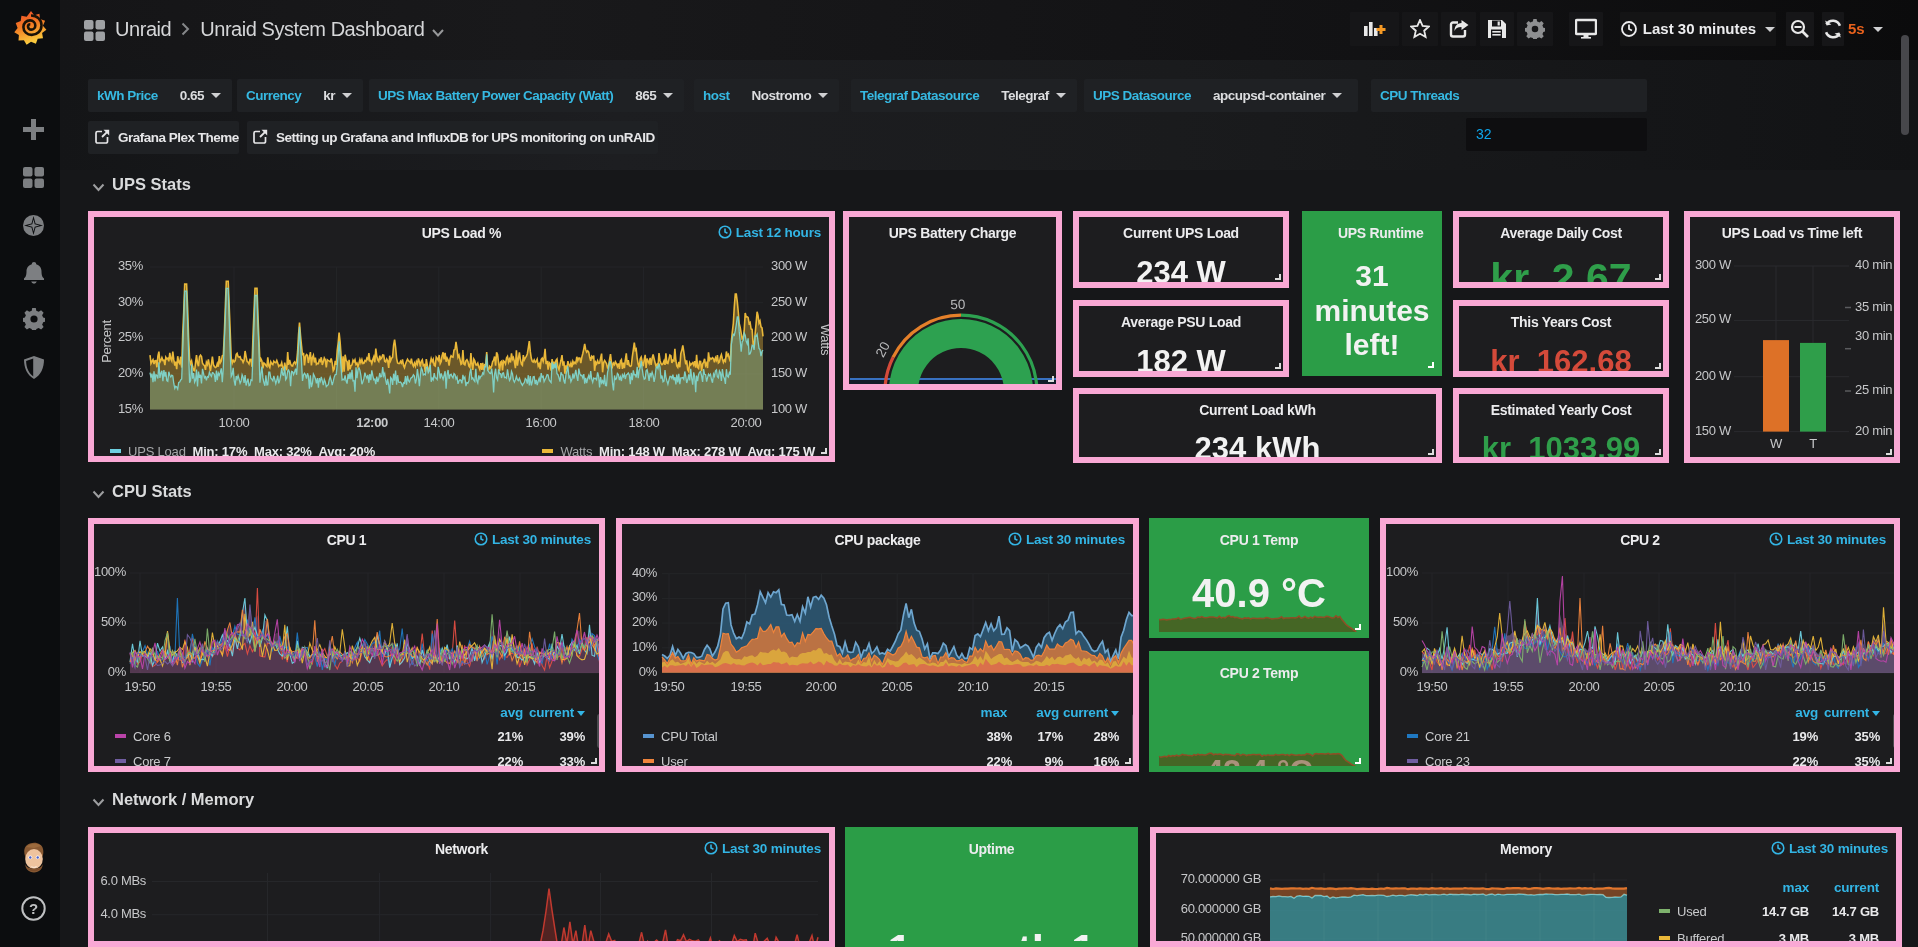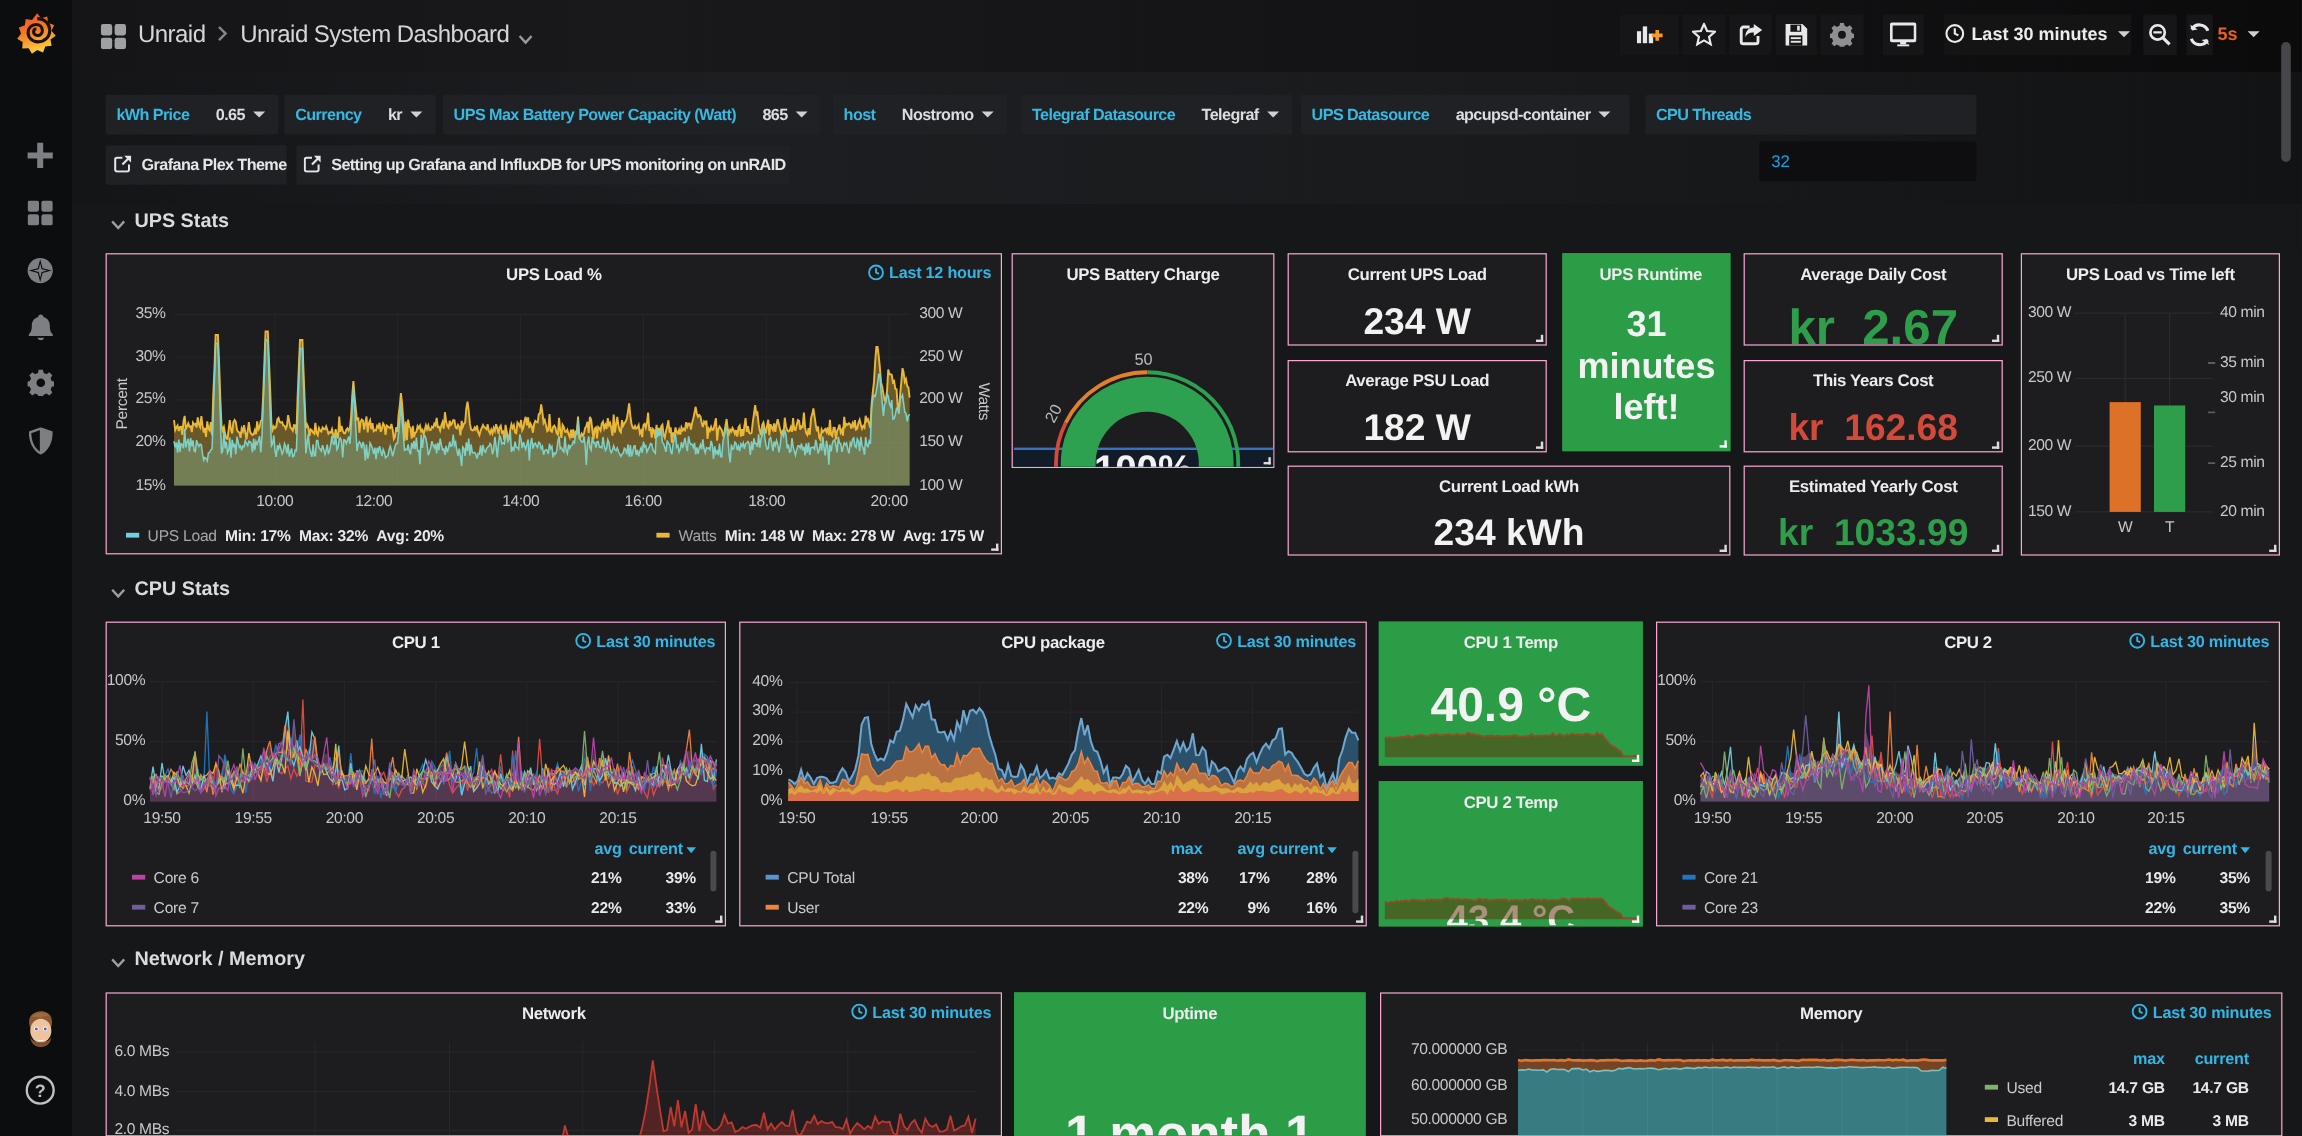--- a/index.html
+++ b/index.html
@@ -1,18 +1,18 @@
 <!DOCTYPE html>
 <html><head><meta charset="utf-8"><style>
 *{margin:0;padding:0;box-sizing:border-box;}
 html,body{width:1918px;height:947px;overflow:hidden;background:#161719;
 font-family:"Liberation Sans",sans-serif;}
 #root{position:absolute;top:0;left:0;width:1918px;height:947px;overflow:hidden;}
 .abs{position:absolute;}
-.panel{position:absolute;background:#1d1d1f;border:1px solid #f9a8d4;overflow:hidden;}
+.panel{position:absolute;background:#1d1d1f;border:6px solid #f9a8d4;overflow:hidden;}
 .panel.green{background:#2b9d47;border-color:#2b9d47;}
 .ptitle{position:absolute;top:0;left:30px;right:30px;height:32px;line-height:32px;text-align:center;
 font-weight:bold;font-size:14px;letter-spacing:-0.3px;color:#ececee;white-space:nowrap;}
 .tlink{position:absolute;top:0;right:8px;height:32px;line-height:32px;color:#33b5e5;font-weight:bold;font-size:13.5px;letter-spacing:-0.2px;}
 .tlink svg{vertical-align:-2px;margin-right:4px;}
 .corner{position:absolute;right:2px;bottom:2px;width:6px;height:6px;
 border-right:2px solid #dcdcdc;border-bottom:2px solid #dcdcdc;}
 .bigval{position:absolute;left:0;right:0;text-align:center;font-weight:bold;color:#f2f2f2;white-space:nowrap;}
 .axl{position:absolute;font-size:13px;letter-spacing:-0.3px;color:#c7c8ca;white-space:nowrap;}
 .leg{position:absolute;font-size:13px;letter-spacing:-0.2px;color:#a6a7a9;white-space:nowrap;}
@@ -200,21 +200,21 @@
       <div class="axl" style="left:0px;width:49px;text-align:right;top:76.65px;font-size:13px;">30%</div>
       <div class="axl" style="left:0px;width:49px;text-align:right;top:112.3px;font-size:13px;">25%</div>
       <div class="axl" style="left:0px;width:49px;text-align:right;top:147.95px;font-size:13px;">20%</div>
       <div class="axl" style="left:0px;width:49px;text-align:right;top:183.6px;font-size:13px;">15%</div>
       <div class="axl" style="left:677px;top:41.0px;font-size:13px;">300 W</div>
       <div class="axl" style="left:677px;top:76.65px;font-size:13px;">250 W</div>
       <div class="axl" style="left:677px;top:112.3px;font-size:13px;">200 W</div>
       <div class="axl" style="left:677px;top:147.95px;font-size:13px;">150 W</div>
       <div class="axl" style="left:677px;top:183.6px;font-size:13px;">100 W</div>
       <div class="axl" style="left:105px;width:70px;text-align:center;top:198px;">10:00</div>
-      <div class="axl" style="left:207px;width:70px;text-align:left;top:198px;">12:00</div>
+      <div class="axl" style="left:224px;width:70px;text-align:right;top:198px;font-weight:bold;">12:00</div>
       <div class="axl" style="left:310px;width:70px;text-align:center;top:198px;">14:00</div>
       <div class="axl" style="left:412px;width:70px;text-align:center;top:198px;">16:00</div>
       <div class="axl" style="left:515px;width:70px;text-align:center;top:198px;">18:00</div>
       <div class="axl" style="left:617px;width:70px;text-align:center;top:198px;">20:00</div>
       <div class="axl" style="left:-43px;top:117px;width:110px;text-align:center;transform:rotate(-90deg);">Percent</div>
       <div class="axl" style="left:676px;top:115px;width:110px;text-align:center;transform:rotate(90deg);">Watts</div>
       <div class="leg" style="left:16px;top:227px;"><span class="sw" style="background:#6ed0e0;"></span>UPS Load&nbsp; <span class="legv">Min: 17%</span>&nbsp; <span class="legv">Max: 32%</span>&nbsp; <span class="legv">Avg: 20%</span></div>
       <div class="leg" style="right:14px;top:227px;"><span class="sw" style="background:#eab839;"></span>Watts&nbsp; <span class="legv">Min: 148 W</span>&nbsp; <span class="legv">Max: 278 W</span>&nbsp; <span class="legv">Avg: 175 W</span></div>
       <span class="corner"></span>
     </div>

